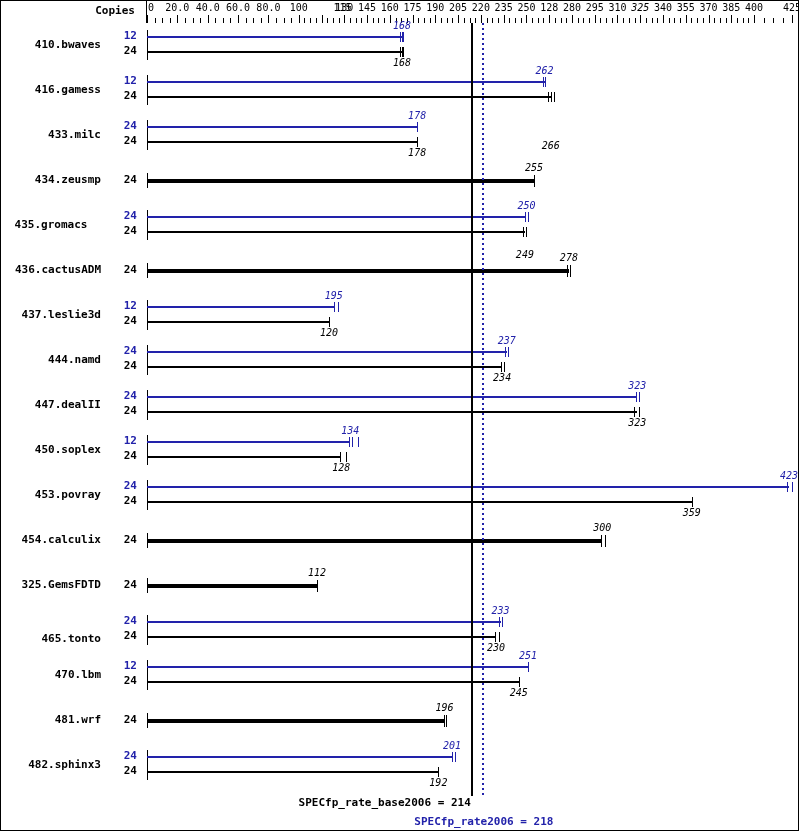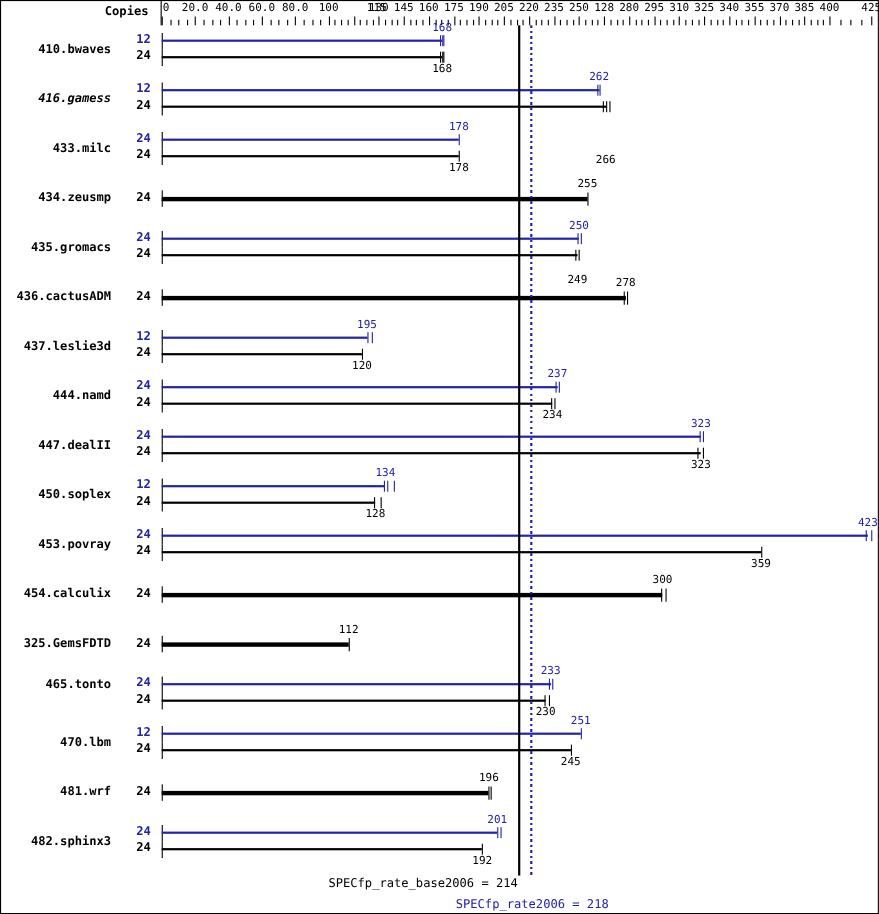--- a/index.html
+++ b/index.html
@@ -106,20 +106,21 @@
     width: 1px;
   }
   .runtick.peak { background: #2222aa; }
   .runtick.base { background: #000; }
 
   .value {
     position: absolute;
     font-size: 10px;
     white-space: nowrap;
     transform: translateX(-50%);
+    font-style: italic;
   }
   .value.peak { color: #2222aa; }
   .value.base { color: #000; }
 
   
   .refline-base {
     position: absolute;
     top: 22px;
     width: 2px;
     height: 773px;
@@ -130,21 +131,21 @@
     top: 22px;
     width: 2px;
     height: 773px;
     background: repeating-linear-gradient(to bottom,
         #2222aa 0px, #2222aa 2px, transparent 2px, transparent 5px);
   }
 
   .summary {
     position: absolute;
     font-size: 11px;
-    font-weight: normal;
+    font-weight: bold;
     white-space: nowrap;
   }
   .summary.base { color: #000; }
   .summary.peak { color: #2222aa; }
 </style>
 </head>
 <body>
 
 <div id="chart">
 
@@ -165,21 +166,21 @@
       <div class="axis-label" style="left: 411.588px;">175</div>
       <div class="axis-label" style="left: 434.353px;">190</div>
       <div class="axis-label" style="left: 457.118px;">205</div>
       <div class="axis-label" style="left: 479.882px;">220</div>
       <div class="axis-label" style="left: 502.647px;">235</div>
       <div class="axis-label" style="left: 525.412px;">250</div>
       <div class="axis-label" style="left: 548.176px;">128</div>
       <div class="axis-label" style="left: 570.941px;">280</div>
       <div class="axis-label" style="left: 593.706px;">295</div>
       <div class="axis-label" style="left: 616.471px;">310</div>
-      <div class="axis-label" style="left: 639.235px;">325</div>
+      <div class="axis-label" style="left: 639.235px; font-style: italic;">325</div>
       <div class="axis-label" style="left: 662px;">340</div>
       <div class="axis-label" style="left: 684.765px;">355</div>
       <div class="axis-label" style="left: 707.529px;">370</div>
       <div class="axis-label" style="left: 730.294px;">385</div>
       <div class="axis-label" style="left: 753.059px;">400</div>
       <div class="axis-label" style="left: 791px;">425</div>
     </div>
   <div class="tickbar" id="tickbar">
       <div class="tick major" style="left: 146px;"></div>
       <div class="tick" style="left: 154px;"></div>
@@ -300,21 +301,21 @@
         <div class="runtick peak" style="left: 402px; top: 7px; height: 10px;"></div>
         <div class="value peak" style="left: 400.965px; top: -5px;">168</div>
         <div class="axis-stub" style="top: 20px; height: 15px;"></div>
         <div class="bar base" style="top: 26px; width: 254.965px;"></div>
         <div class="runtick base" style="left: 399px; top: 22px; height: 10px;"></div>
         <div class="runtick base" style="left: 401px; top: 22px; height: 10px;"></div>
         <div class="runtick base" style="left: 402px; top: 22px; height: 10px;"></div>
         <div class="value base" style="left: 400.965px; top: 32px;">168</div>
       </div>
       <div class="rowgroup" style="top: 69px; height: 45px;">
-        <div class="bench-label" style="top: 13px; font-style: italic;">416.gamess</div>
+        <div class="bench-label" style="top: 13px;">416.gamess</div>
         <div class="copies-num peak" style="left: 106px; top: 4px;">12</div>
         <div class="copies-num base" style="left: 106px; top: 19px;">24</div>
         <div class="axis-stub" style="top: 5px; height: 15px;"></div>
         <div class="bar peak" style="top: 11px; width: 397.624px;"></div>
         <div class="runtick peak" style="left: 542px; top: 7px; height: 10px;"></div>
         <div class="runtick peak" style="left: 544px; top: 7px; height: 10px;"></div>
         <div class="value peak" style="left: 543.624px; top: -5px;">262</div>
         <div class="axis-stub" style="top: 20px; height: 15px;"></div>
         <div class="bar base" style="top: 26px; width: 403.694px;"></div>
         <div class="runtick base" style="left: 547px; top: 22px; height: 10px;"></div>
@@ -337,21 +338,21 @@
       </div>
       <div class="rowgroup" style="top: 159px; height: 45px;">
         <div class="bench-label" style="top: 13px;">434.zeusmp</div>
         <div class="copies-num base" style="left: 106px; top: 13px;">24</div>
         <div class="axis-stub" style="top: 13px; height: 15px;"></div>
         <div class="bar single" style="top: 19px; width: 387px;"></div>
         <div class="runtick base" style="left: 533px; top: 15px; height: 12px;"></div>
         <div class="value base" style="left: 533px; top: 2px;">255</div>
       </div>
       <div class="rowgroup" style="top: 204px; height: 45px;">
-        <div class="bench-label" style="top: 13px;">435.gromacs</div>
+        <div class="bench-label" style="top: 13px; text-align: center;">435.gromacs</div>
         <div class="copies-num peak" style="left: 106px; top: 4px;">24</div>
         <div class="copies-num base" style="left: 106px; top: 19px;">24</div>
         <div class="axis-stub" style="top: 5px; height: 15px;"></div>
         <div class="bar peak" style="top: 11px; width: 379.412px;"></div>
         <div class="runtick peak" style="left: 524px; top: 7px; height: 10px;"></div>
         <div class="runtick peak" style="left: 527px; top: 7px; height: 10px;"></div>
         <div class="value peak" style="left: 525.412px; top: -5px;">250</div>
         <div class="axis-stub" style="top: 20px; height: 15px;"></div>
         <div class="bar base" style="top: 26px; width: 377.894px;"></div>
         <div class="runtick base" style="left: 522px; top: 22px; height: 10px;"></div>
@@ -452,21 +453,21 @@
       </div>
       <div class="rowgroup" style="top: 564px; height: 45px;">
         <div class="bench-label" style="top: 13px;">325.GemsFDTD</div>
         <div class="copies-num base" style="left: 106px; top: 13px;">24</div>
         <div class="axis-stub" style="top: 13px; height: 15px;"></div>
         <div class="bar single" style="top: 19px; width: 169.976px;"></div>
         <div class="runtick base" style="left: 316px; top: 15px; height: 12px;"></div>
         <div class="value base" style="left: 315.976px; top: 2px;">112</div>
       </div>
       <div class="rowgroup" style="top: 609px; height: 45px;">
-        <div class="bench-label" style="top: 5px;">465.tonto</div>
+        <div class="bench-label" style="top: 22px;">465.tonto</div>
         <div class="copies-num peak" style="left: 106px; top: 4px;">24</div>
         <div class="copies-num base" style="left: 106px; top: 19px;">24</div>
         <div class="axis-stub" style="top: 5px; height: 15px;"></div>
         <div class="bar peak" style="top: 11px; width: 353.612px;"></div>
         <div class="runtick peak" style="left: 498px; top: 7px; height: 10px;"></div>
         <div class="runtick peak" style="left: 501px; top: 7px; height: 10px;"></div>
         <div class="value peak" style="left: 499.612px; top: -5px;">233</div>
         <div class="axis-stub" style="top: 20px; height: 15px;"></div>
         <div class="bar base" style="top: 26px; width: 349.059px;"></div>
         <div class="runtick base" style="left: 494px; top: 22px; height: 10px;"></div>

